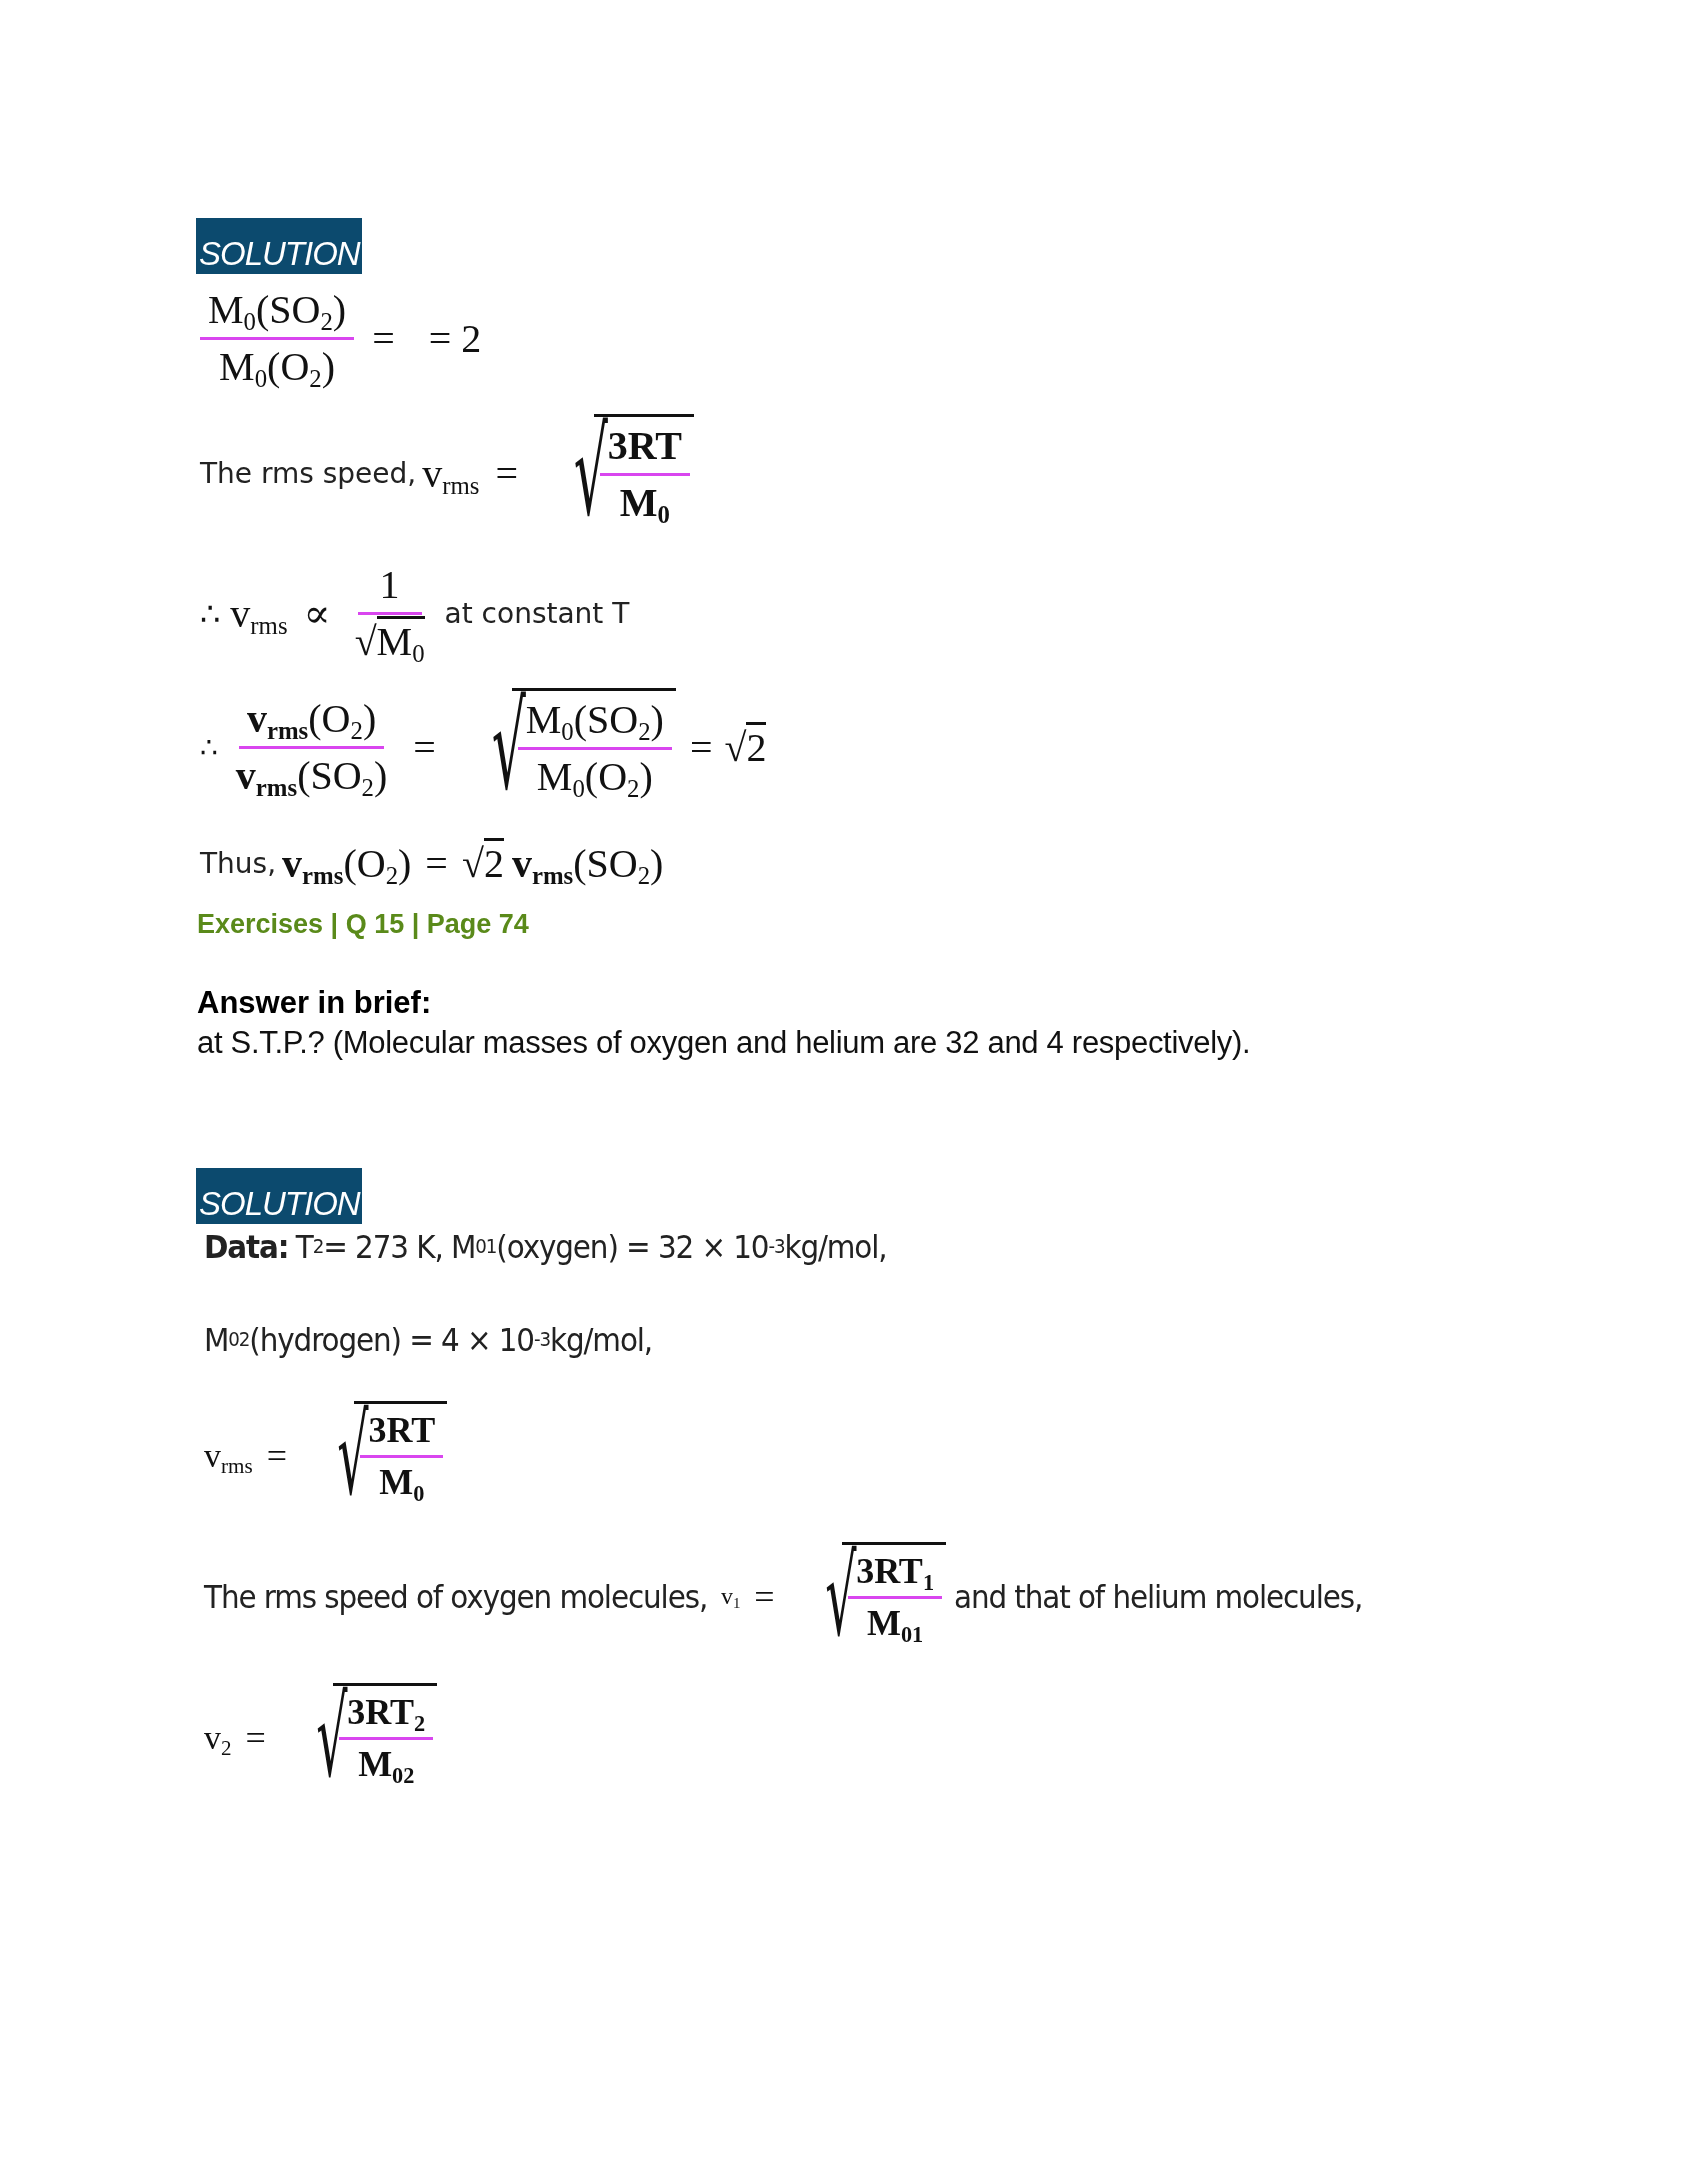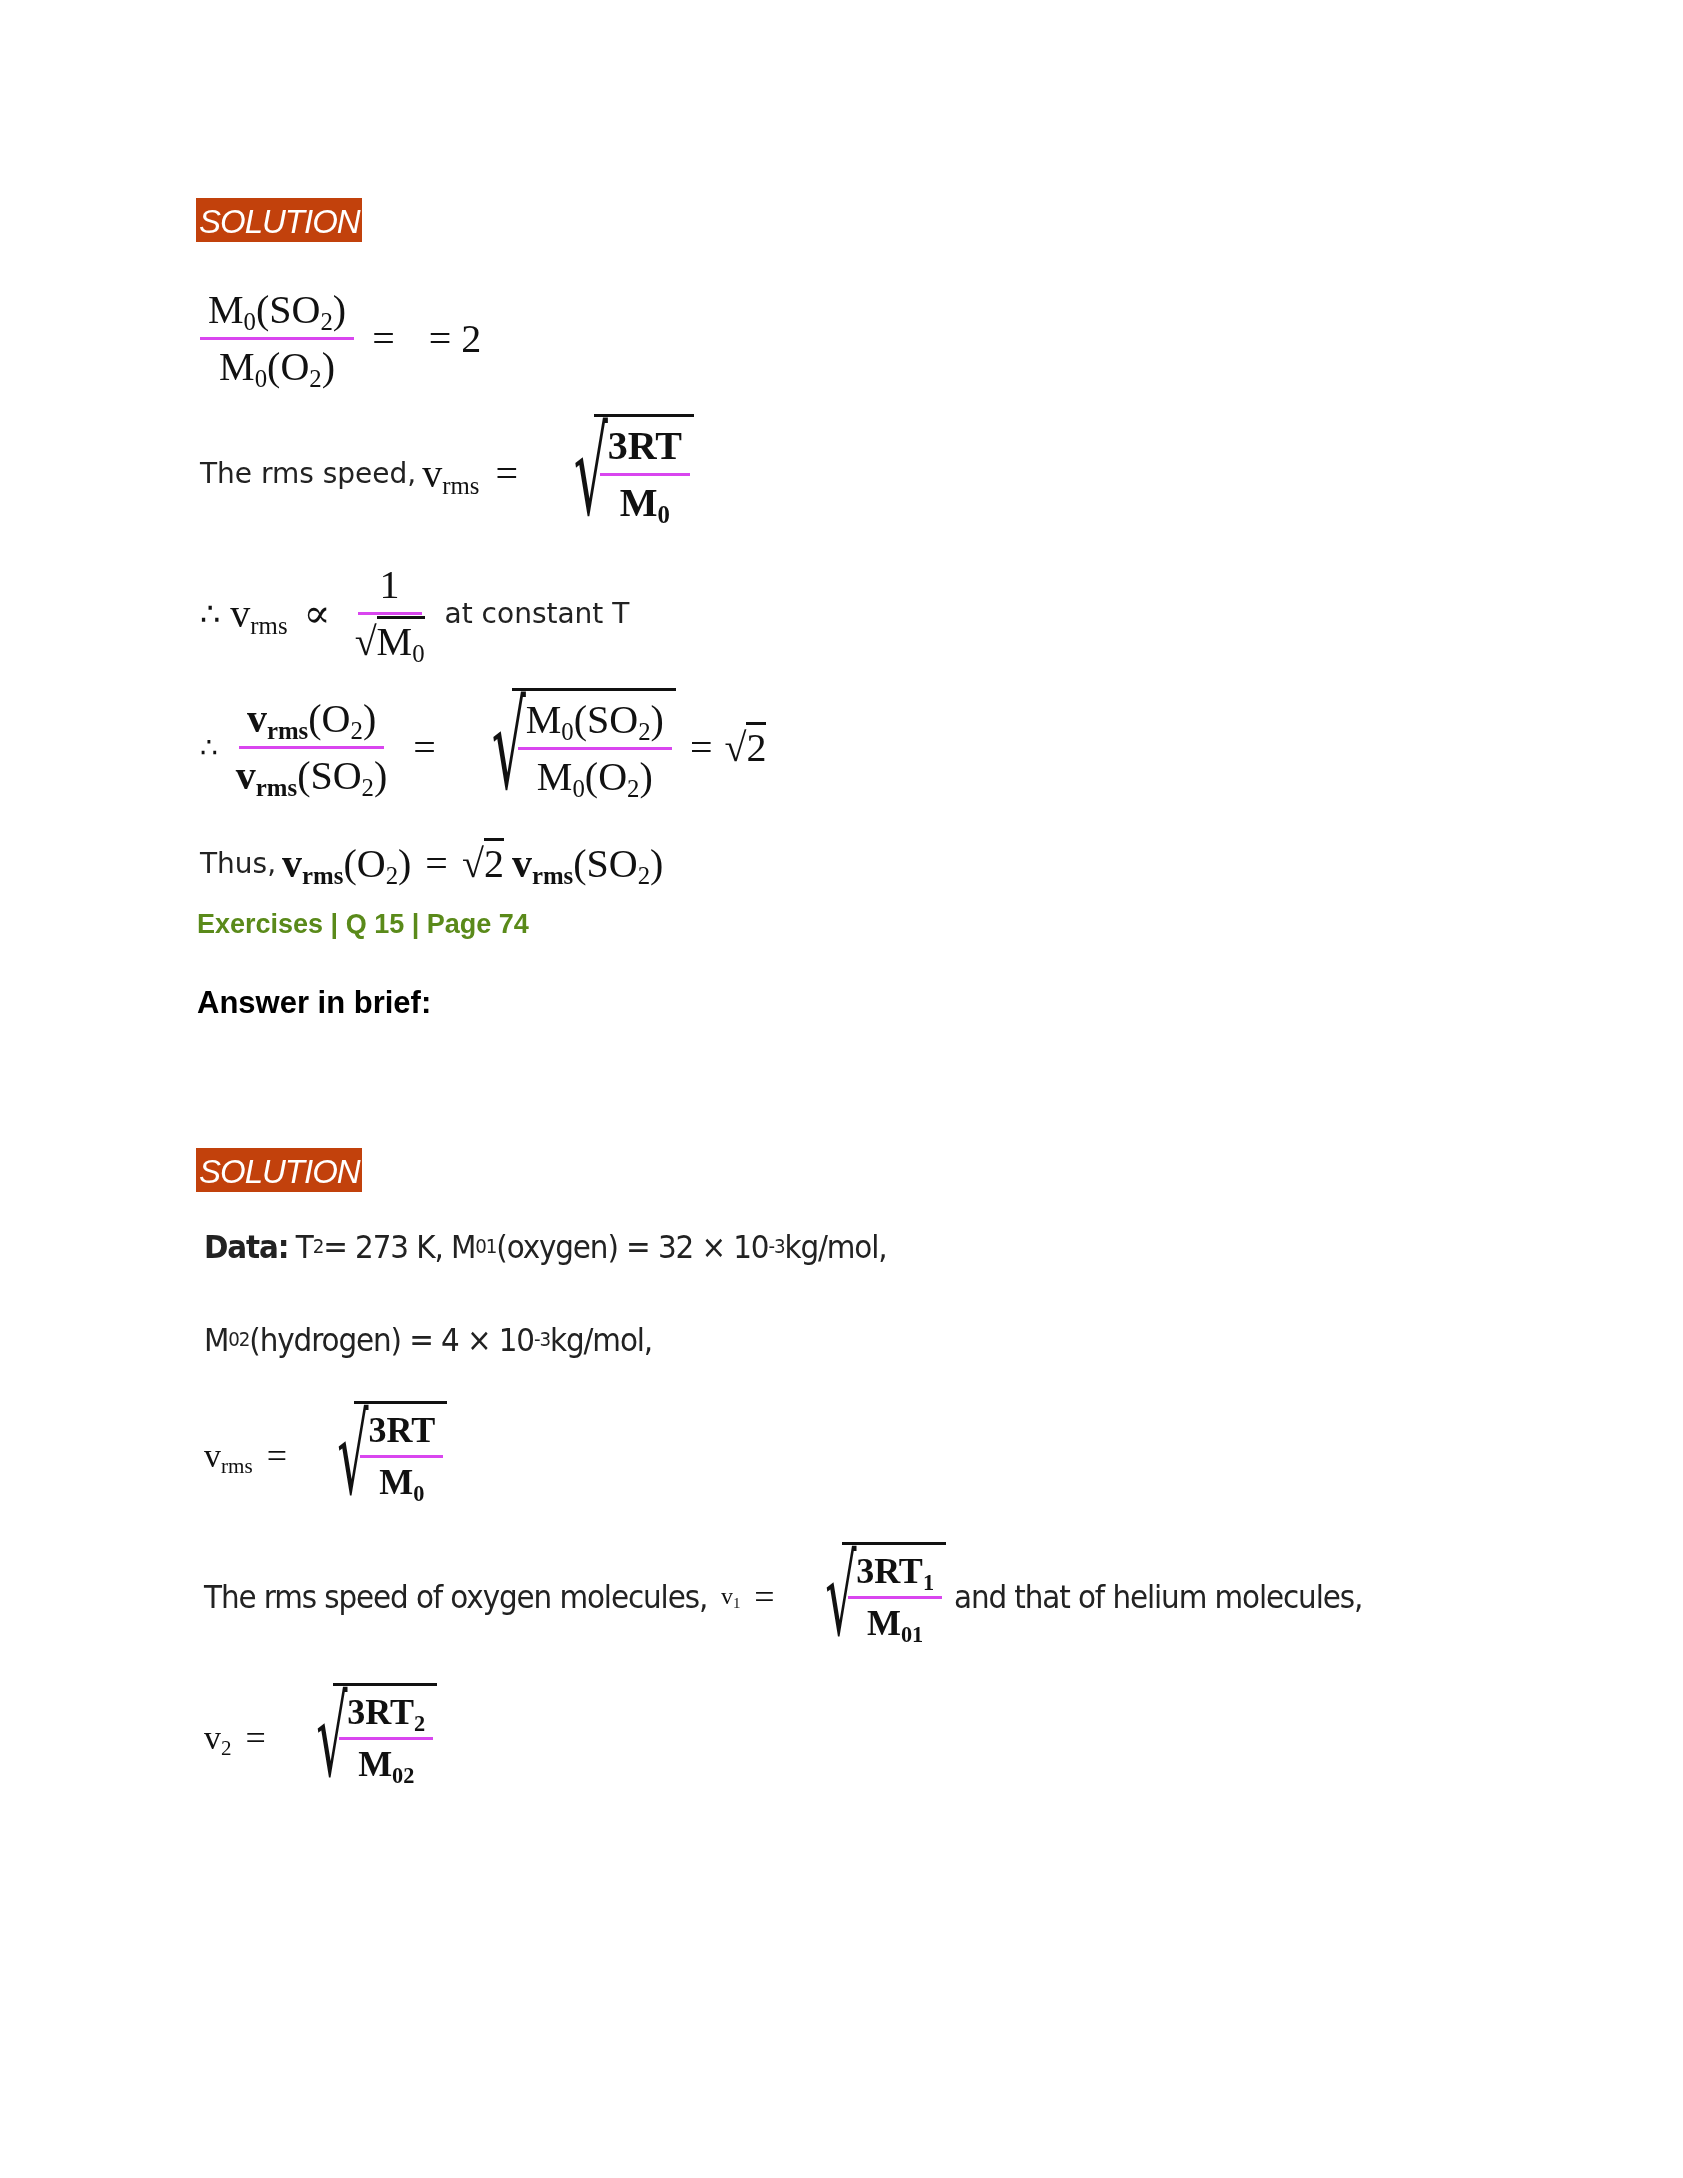--- a/index.html
+++ b/index.html
@@ -1,22 +1,23 @@
 <!DOCTYPE html>
 <html><head>
 <meta charset="utf-8">
 <style>
   html, body { margin:0; padding:0; background:#ffffff; }
   body { width:1683px; height:2178px; position:relative; overflow:hidden; color:#111; }
   .abs { position:absolute; }
   .sol-badge {
-    background:#c2410c; color:#ffffff;
+    background:#0c4a6e; color:#ffffff;
     font-family:"Liberation Sans", sans-serif; font-style:italic;
-    font-size:33px; line-height:40px; padding:4px 2px 0 3px; height:40px;
+    font-size:33px; line-height:40px; padding:16px 2px 0 3px; height:40px;
     letter-spacing:-1px;
+    margin-top:20px;
   }
   .math { font-family:"Liberation Serif", "DejaVu Serif", serif; font-size:40px; color:#111; }
   .math .b { font-weight:bold; }
   .txt { font-family:"DejaVu Sans", sans-serif; font-size:28px; color:#222; }
   .frac { display:inline-flex; flex-direction:column; align-items:center; vertical-align:middle; }
   .frac > .num { padding:0 8px 4px 8px; border-bottom:3px solid #d946ef; line-height:1.15;text-align:center; }
   .frac > .den { padding:4px 8px 0 8px; line-height:1.15; }
   .row { display:flex; align-items:center; white-space:nowrap; }
   sub.s { font-size:0.62em; vertical-align:-0.3em; line-height:0; }
   sup.s { font-size:0.62em; vertical-align:0.6em; line-height:0; }
@@ -98,20 +99,21 @@
   <span class="math" style="margin-left:6px;"><span class="b">v</span><sub class="s b">rms</sub><span>(O</span><sub class="s">2</sub><span>)</span></span>
   <span class="math" style="margin:0 14px;">=</span>
   <span class="math">√<span style="border-top:3px solid #111;">2</span></span>
   <span class="math" style="margin-left:8px;"><span class="b">v</span><sub class="s b">rms</sub><span>(SO</span><sub class="s">2</sub><span>)</span></span>
 </div>
 
 <div class="abs heading-green" style="left:197px; top:909px;">Exercises | Q 15 | Page 74</div>
 
 <div class="abs q-title" style="left:197px; top:985px;">Answer in brief:</div>
 <div class="abs q-body" style="left:197px; top:1022px; width:1307px;">
+  <div>at S.T.P.? (Molecular masses of oxygen and helium are 32 and 4 respectively).</div>
 </div>
 
 <div class="abs sol-badge" style="left:196px; top:1148px;">SOLUTION</div>
 
 <div class="abs row cond" style="left:204px; top:1228px;">
   <span style="font-weight:bold;">Data:</span>
   <span style="margin-left:8px;">T</span>
     <sub class="s">2</sub>
   <span> = 273 K, M</span>
     <sub class="s">01</sub>

